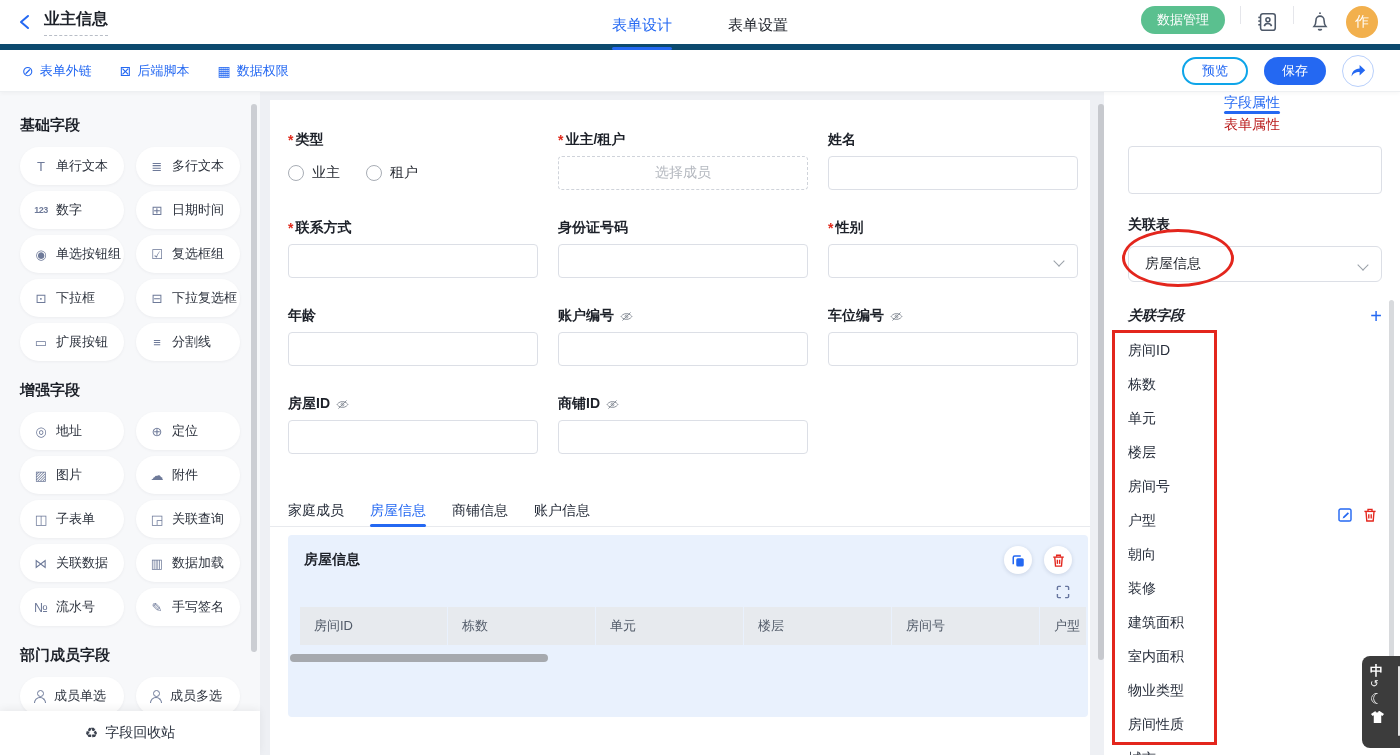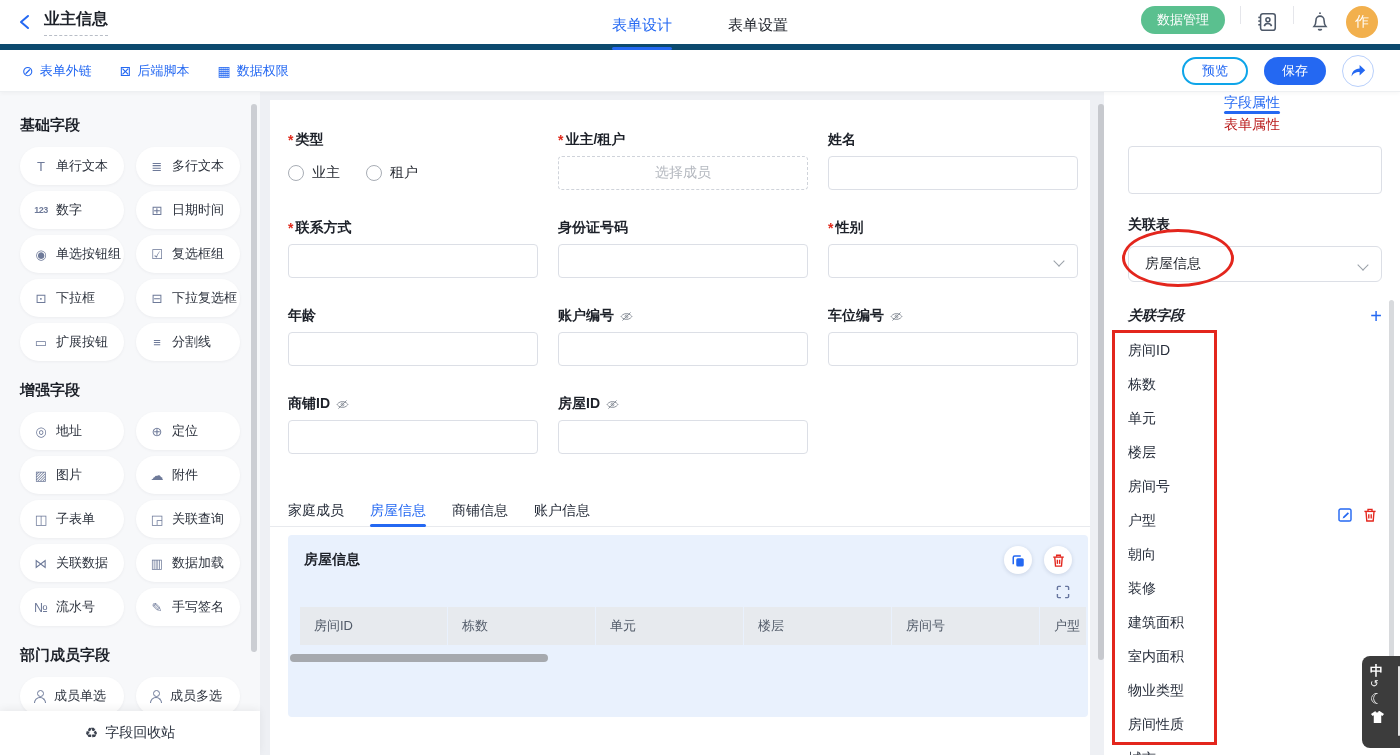--- a/index.html
+++ b/index.html
@@ -358,34 +358,34 @@
               <path d="M2 12s3.5-5.5 10-5.5S22 12 22 12s-3.5 5.5-10 5.5S2 12 2 12z"></path>
               <circle cx="12" cy="12" r="2.6"></circle>
               <line x1="4.5" y1="19.5" x2="19.5" y2="4.5"></line>
             </svg>
           </span>
         </div>
         <div class="ctl"></div>
       </div>
       <div class="fcell">
         <div class="flabel">
-          <span>商铺ID</span>
+          <span>房屋ID</span>
           <span style="display: flex;">
             <svg width="13" height="13" viewBox="0 0 24 24" fill="none" stroke="#8a9099" stroke-width="1.8">
               <path d="M2 12s3.5-5.5 10-5.5S22 12 22 12s-3.5 5.5-10 5.5S2 12 2 12z"></path>
               <circle cx="12" cy="12" r="2.6"></circle>
               <line x1="4.5" y1="19.5" x2="19.5" y2="4.5"></line>
             </svg>
           </span>
         </div>
         <div class="ctl"></div>
       </div>
       <div class="fcell">
         <div class="flabel">
-          <span>房屋ID</span>
+          <span>商铺ID</span>
           <span style="display: flex;">
             <svg width="13" height="13" viewBox="0 0 24 24" fill="none" stroke="#8a9099" stroke-width="1.8">
               <path d="M2 12s3.5-5.5 10-5.5S22 12 22 12s-3.5 5.5-10 5.5S2 12 2 12z"></path>
               <circle cx="12" cy="12" r="2.6"></circle>
               <line x1="4.5" y1="19.5" x2="19.5" y2="4.5"></line>
             </svg>
           </span>
         </div>
         <div class="ctl"></div>
       </div>

